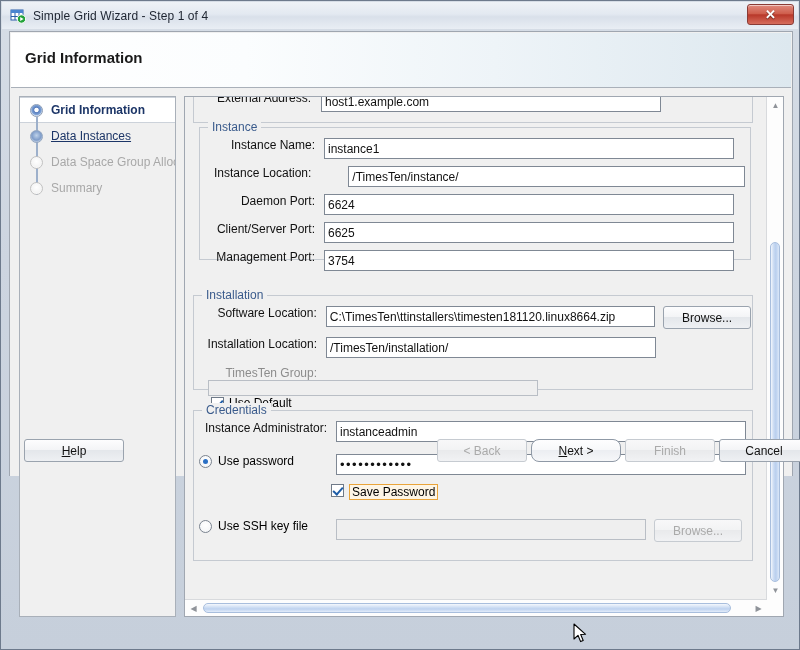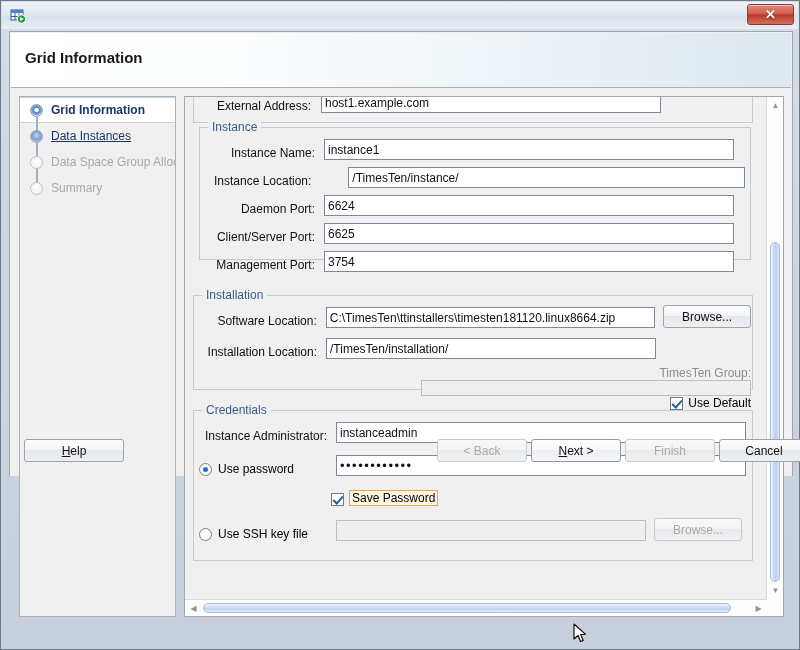--- a/index.html
+++ b/index.html
@@ -135,21 +135,21 @@
     border: 1px solid #c5cad1;
     background: transparent;
   }
   .group > legend, .group > .legend {
     position: absolute; left: 8px; top: -8px;
     padding: 0 4px;
     background: #f0f0f0;
     font-size: 12px; color: #3a5b8c;
   }
 
-  .row { position: absolute; height: 22px; display: flex; align-items: flex-end; }
+  .row { position: absolute; height: 22px; display: flex; align-items: flex-start; }
   .lbl {
     font-size: 12px; color: #111;
     text-align: right;
     white-space: nowrap;
   }
   .lbl.dim { color: #8c8c8c; }
   input.tb {
     font-family: "Liberation Sans", sans-serif;
     font-size: 12px; color: #111;
     height: 21px;
@@ -229,21 +229,21 @@
     background: linear-gradient(to bottom, #f4f8fd 0%, #d2e0f4 38%, #bed2ef 62%, #e3ecfa 100%);
   }
 
   
   #buttonbar {
     position: absolute; left: 9px; bottom: 8px;
     width: 765px; height: 34px;
   }
   #btn-help   { position: absolute; left: 5px;   top: 5px; width: 100px; }
   #btn-back   { position: absolute; left: 418px; top: 5px; width: 90px; }
-  #btn-next   { position: absolute; left: 512px; top: 5px; width: 90px; }
+  #btn-next   { position: absolute; left: 512px; top: 5px; width: 90px; border-radius: 8px; }
   #btn-finish { position: absolute; left: 606px; top: 5px; width: 90px; }
   #btn-cancel { position: absolute; left: 700px; top: 5px; width: 90px; }
   .u { text-decoration: underline; }
 
   #cursor { position: absolute; left: 572px; top: 622px; pointer-events: none; }
 </style>
 </head>
 <body>
 
 <div id="window">
@@ -253,20 +253,21 @@
       <svg width="16" height="16" viewBox="0 0 16 16">
         <rect x="1" y="2" width="12" height="10" fill="#ffffff" stroke="#2a5faa" stroke-width="1"></rect>
         <rect x="1" y="2" width="12" height="3" fill="#4a85d0"></rect>
         <line x1="5" y1="5" x2="5" y2="12" stroke="#2a5faa" stroke-width="1"></line>
         <line x1="9" y1="5" x2="9" y2="12" stroke="#2a5faa" stroke-width="1"></line>
         <line x1="1" y1="8.5" x2="13" y2="8.5" stroke="#2a5faa" stroke-width="1"></line>
         <circle cx="11.5" cy="11" r="4.2" fill="#24a33a" stroke="#ffffff" stroke-width="1"></circle>
         <path d="M10.2 8.9 L13.6 11 L10.2 13.1 Z" fill="#ffffff"></path>
       </svg>
     </span>
+    <span id="title-text">Simple Grid Wizard - Step 1 of 4</span>
     <div id="close-btn">
       <span>✕</span>
     </div>
   </div>
 
   <div id="client">
 
     <div id="header">
       <h1>Grid Information</h1>
     </div>

